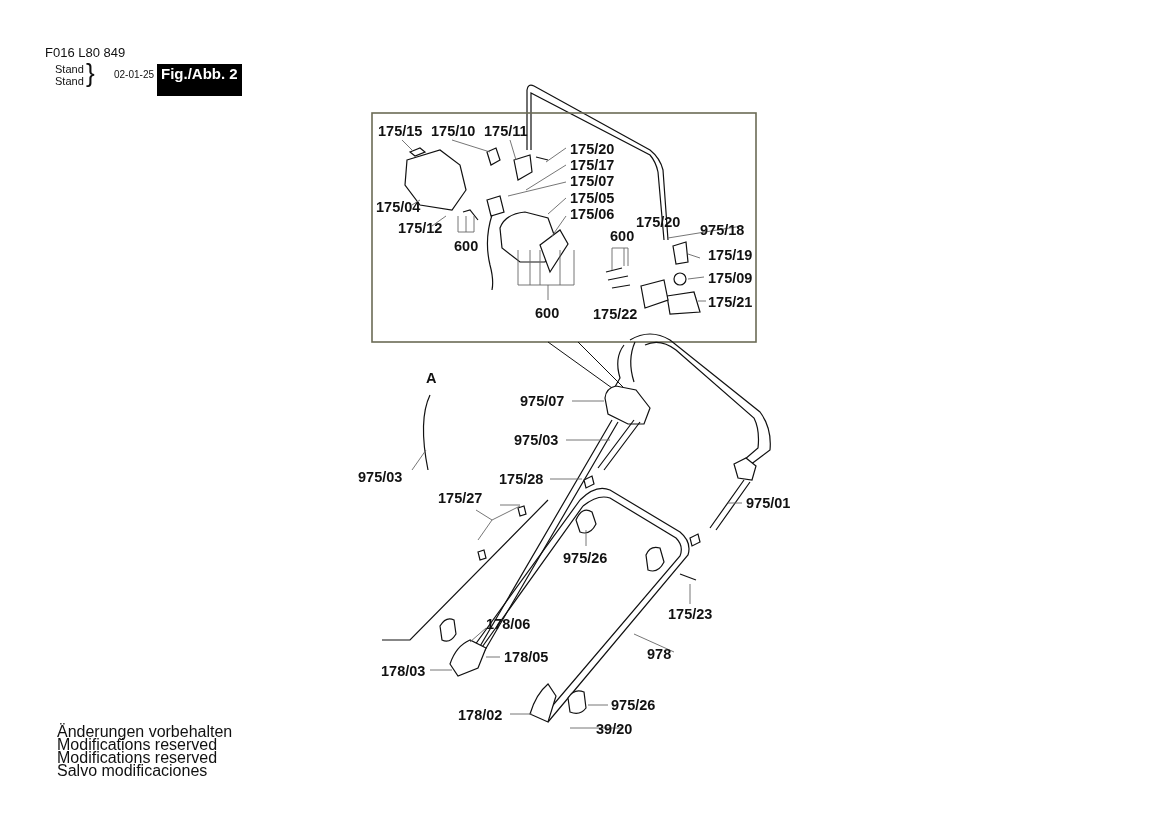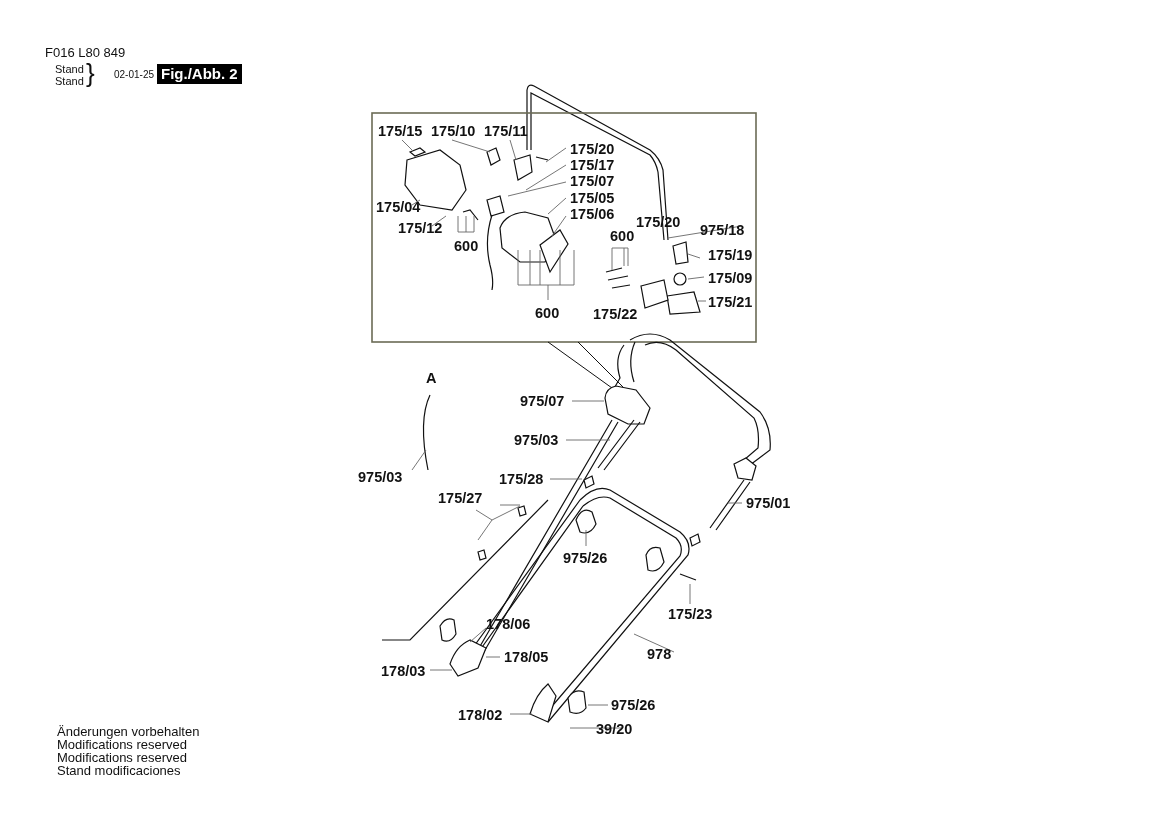--- a/index.html
+++ b/index.html
@@ -3,22 +3,22 @@
 <meta charset="utf-8">
 <style>
   html, body { margin: 0; padding: 0; background: #ffffff; }
   body { width: 1168px; height: 826px; position: relative; overflow: hidden;
          font-family: "Liberation Sans", sans-serif; color: #111; }
   .hdr-code { position: absolute; left: 45px; top: 45px; font-size: 13px; }
   .hdr-stand { position: absolute; left: 55px; top: 63px; font-size: 11px; line-height: 12px; }
   .hdr-brace { position: absolute; left: 86px; top: 60px; font-size: 26px; line-height: 26px; font-weight: 300; }
   .hdr-date { position: absolute; left: 114px; top: 69px; font-size: 10px; text-align: right; }
   .fig-badge { position: absolute; left: 157px; top: 64px; background: #000; color: #fff;
-               font-weight: bold; font-size: 15px; padding: 0 4px; height: 20px; line-height: 20px; }
-  .notes { position: absolute; left: 57px; top: 725px; font-size: 13px; line-height: 13px; }
+               font-weight: bold; font-size: 15px; padding: 0 4px; height: 32px; line-height: 20px; }
+  .notes { position: absolute; left: 57px; top: 725px; font-size: 16px; line-height: 13px; }
   svg#diagram { position: absolute; left: 0; top: 0; }
   .lbl { font-family: "Liberation Sans", sans-serif; font-weight: bold; font-size: 14.5px; fill: #111; }
   .part { fill: #fff; stroke: #111; stroke-width: 1.2; }
   .lead { stroke: #666; stroke-width: 0.9; fill: none; }
   .tube { fill: none; stroke: #111; stroke-width: 1.2; }
 </style>
 </head>
 <body>
 
 <div class="hdr-code">F016 L80 849</div>
@@ -27,21 +27,21 @@
   <div>Stand</div>
 </div>
 <div class="hdr-brace">}</div>
 <div class="hdr-date">02-01-25</div>
 <div class="fig-badge">Fig./Abb. 2</div>
 
 <div class="notes">
   <div>Änderungen vorbehalten</div>
   <div>Modifications reserved</div>
   <div>Modifications reserved</div>
-  <div>Stand modificaciones</div>
+  <div>Salvo modificaciones</div>
 </div>
 
 <svg id="diagram" width="1168" height="826" viewBox="0 0 1168 826">
 
   <path class="tube" d="M527 150 L527 90 Q528 83 534 86 L650 150 Q660 158 663 170 L668 240"></path>
   <path class="tube" d="M531 150 L531 93 L650 155 Q656 162 658 172 L664 240"></path>
 
   <rect x="372" y="113" width="384" height="229" fill="none" stroke="#6b6b55" stroke-width="1.6"></rect>
 
   <path d="M548 342 L612 388 M578 342 L628 392" stroke="#111" stroke-width="1" fill="none"></path>

